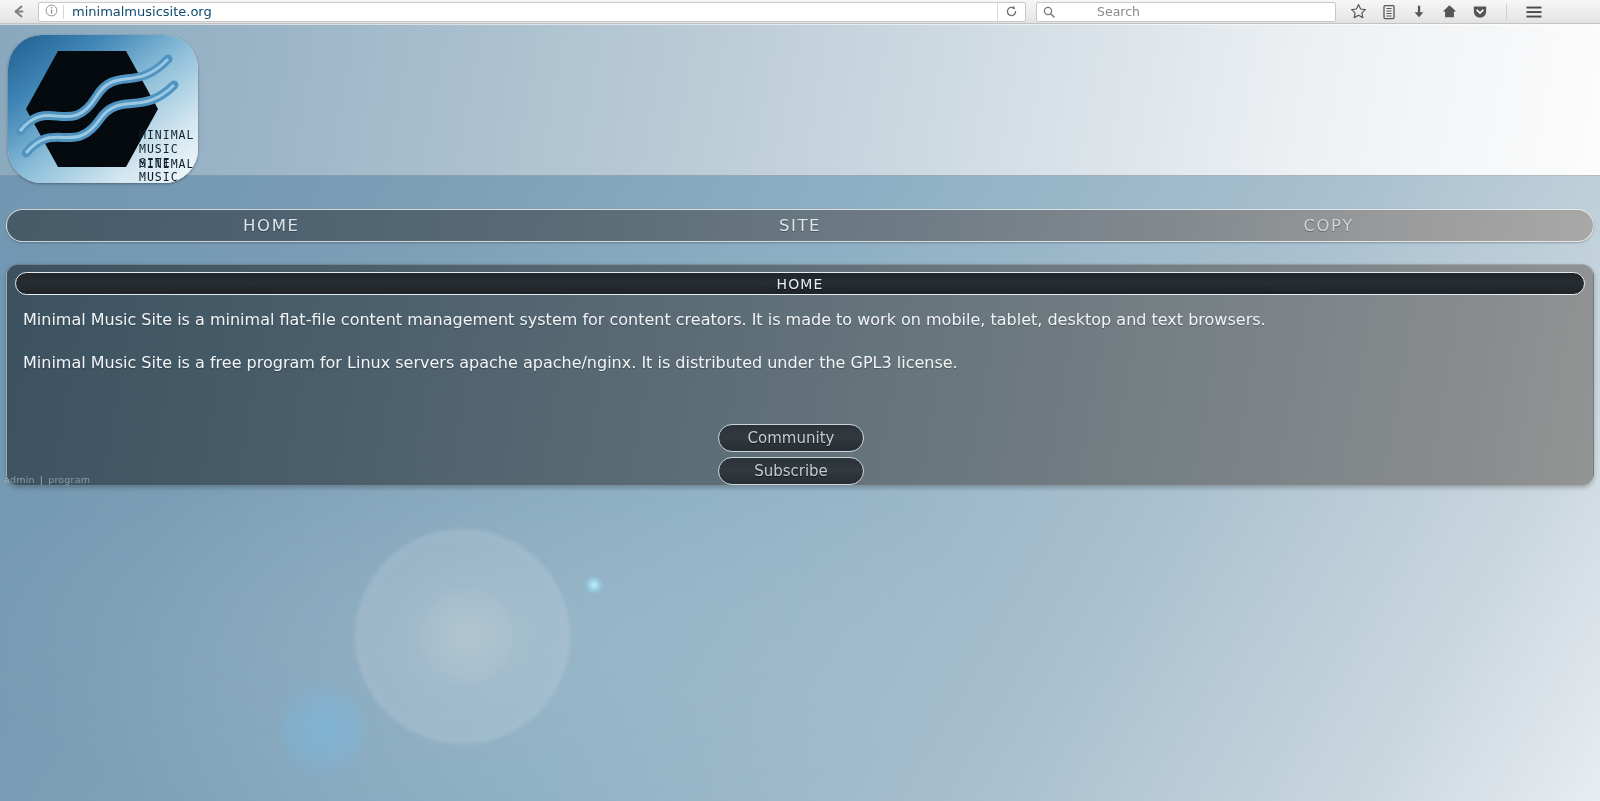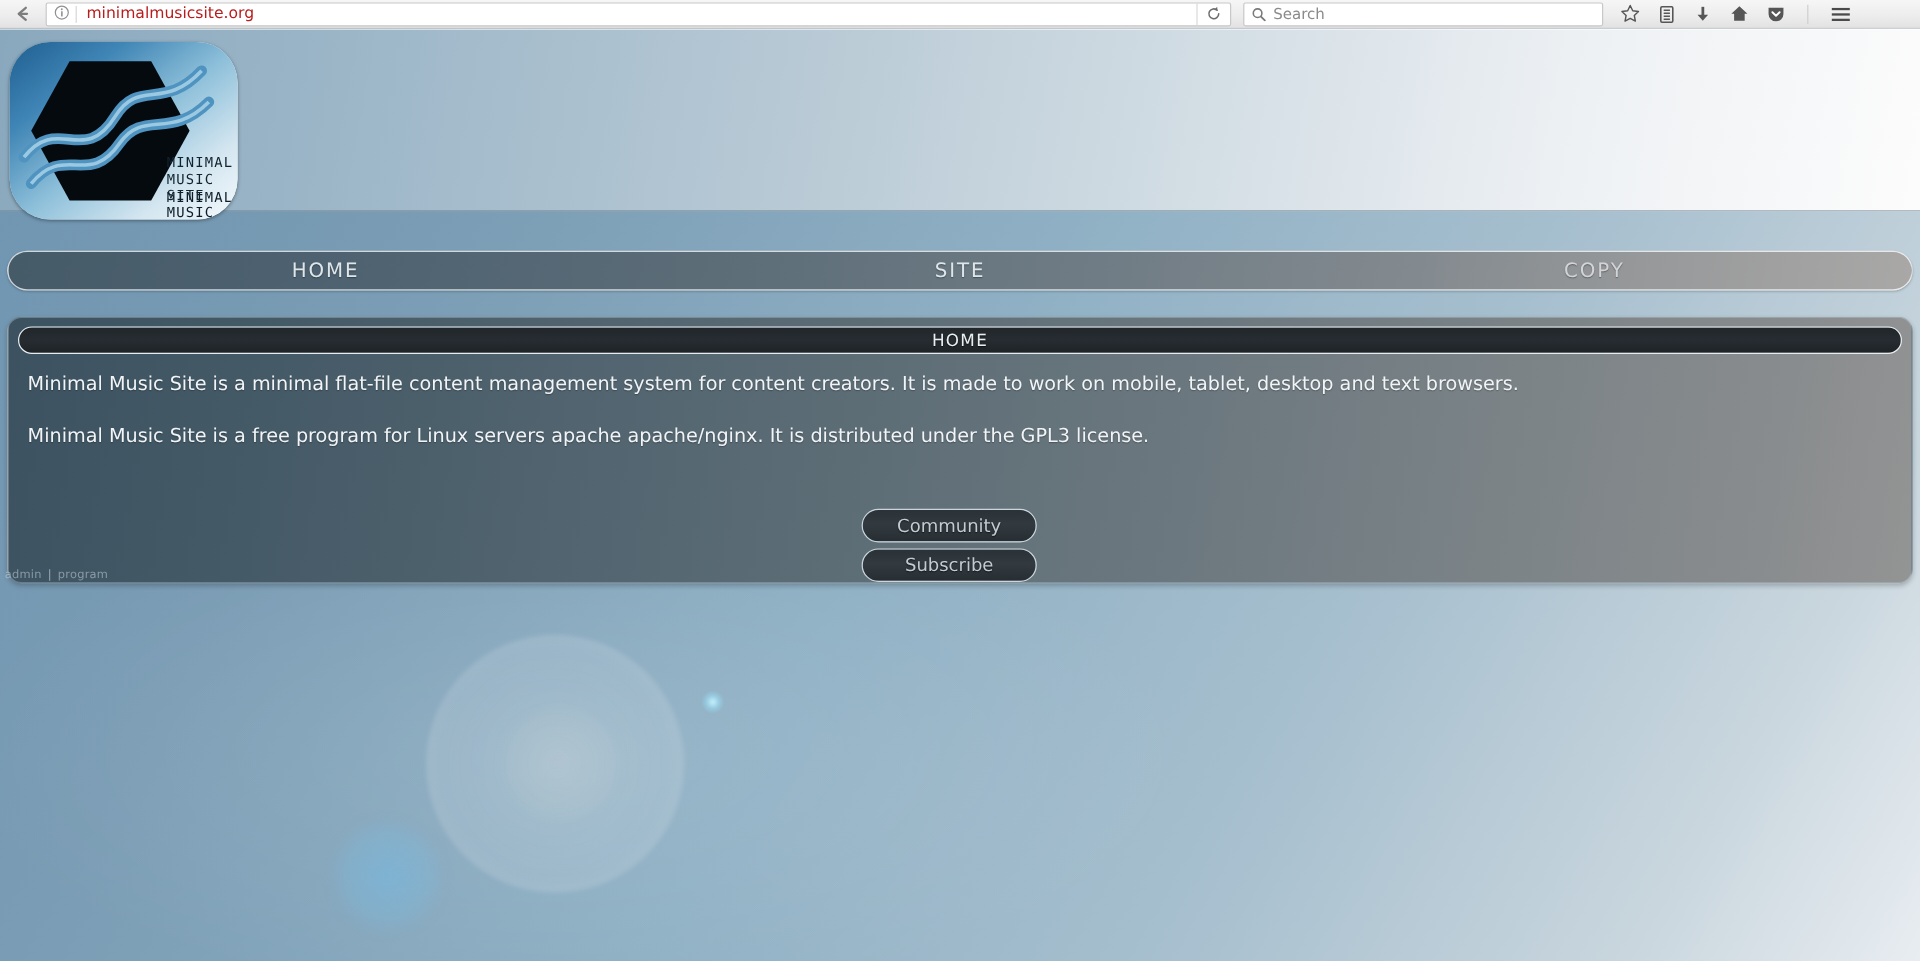--- a/index.html
+++ b/index.html
@@ -29,39 +29,39 @@
     height: 20px; width: 988px;
     background: #fff;
     border: 1px solid #c8c8c8; border-radius: 2px;
     display: flex; align-items: center;
   }
   #identity-icon {
     width: 24px; text-align: center; color: #8c8c8c; font-size: 12px;
   }
   #urlbar-sep { width:1px; height:14px; background:#d6d6d6; }
   #url-text {
-    padding-left: 8px; font-size: 13px; color: #b91c1c;
+    padding-left: 8px; font-size: 13px; color: #0c4a6e;
     font-family: "DejaVu Sans", sans-serif;
     white-space: nowrap; overflow: hidden;
   }
   #reload-button {
     position: absolute; right: 0; top: 0;
     width: 28px; height: 18px;
     display: flex; align-items: center; justify-content: center;
     color: #6d6d6d; font-size: 13px;
     border-left: 1px solid #d9d9d9;
   }
   #searchbar {
     margin-left: 10px;
     height: 20px; width: 300px;
     background: #fff; border: 1px solid #c8c8c8; border-radius: 2px;
     display: flex; align-items: center; gap: 6px; padding-left: 6px;
   }
   #search-icon-wrap { color: #7a7a7a; display:flex; align-items:center;}
-  #search-placeholder { font-size: 12.5px; color: #8a8a8a; }
+  #search-placeholder { font-size: 12.5px; color: #8a8a8a; margin-left: 36px; }
   #chrome-icons {
     margin-left: 14px;
     display: flex; align-items: center; gap: 14px;
     color: #585858;
   }
   #chrome-icons .chrome-icon { display:flex; align-items:center; justify-content:center; }
   #menu-sep { width: 1px; height: 16px; background: #cfcfcf; margin: 0 4px; }
 
   
   #page {

